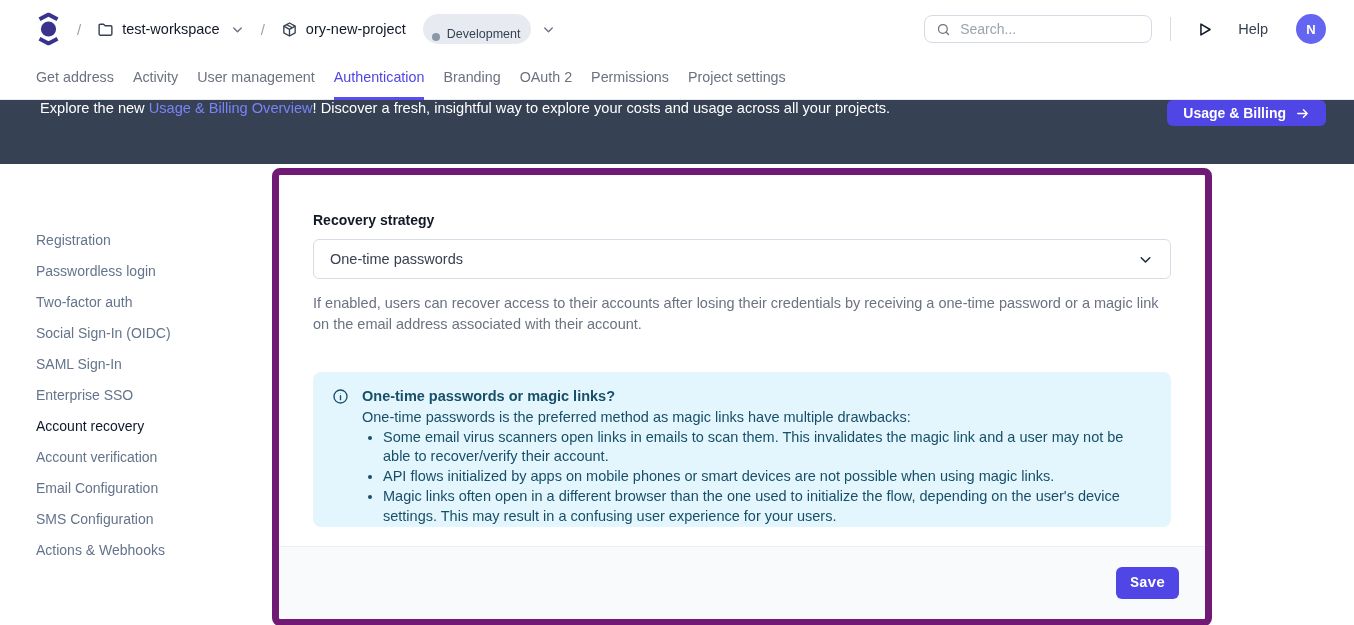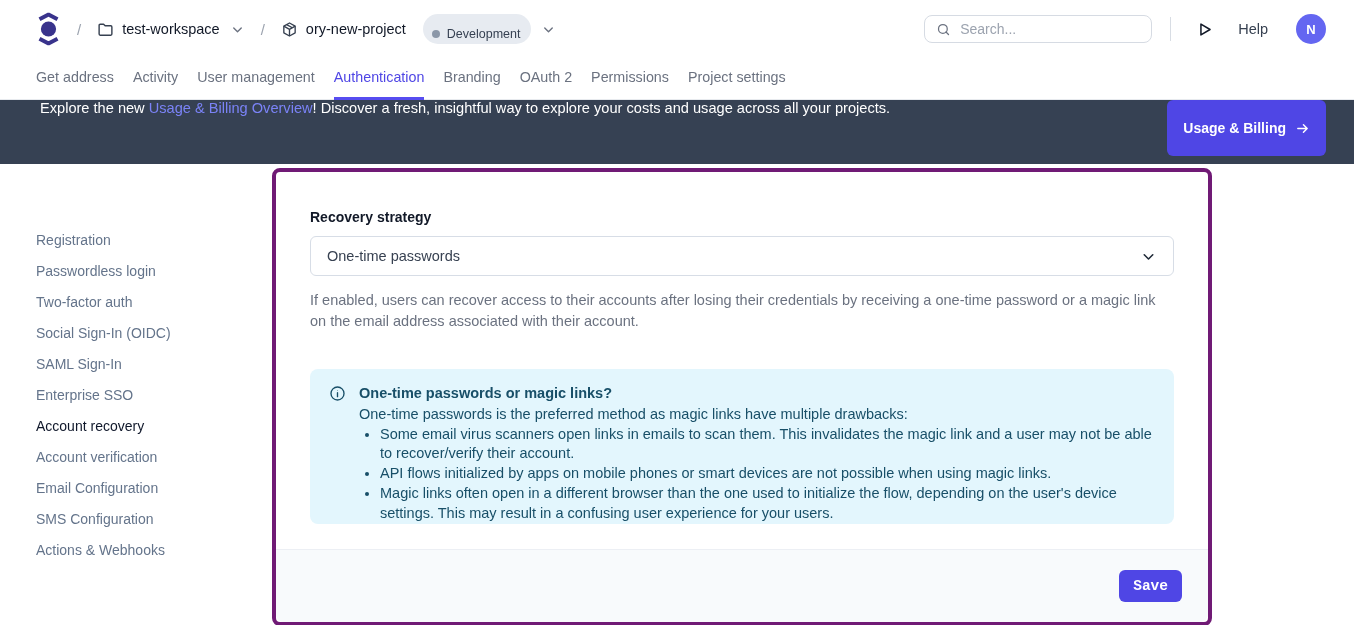--- a/index.html
+++ b/index.html
@@ -22,21 +22,21 @@
   .crumb-sep { color: #9ca3af; font-size: 15px; margin: 0 16px; }
   .logo { width: 25px; height: 34px; display: block; }
   .crumb {
     display: flex; align-items: center; gap: 8px;
     cursor: pointer; background: none; border: none;
     font-family: inherit; font-size: 14.5px; color: #111827; font-weight: 500;
   }
   .crumb .icon16 { width: 17px; height: 17px; color: #374151; }
   .crumb .chev { width: 15px; height: 15px; color: #6b7280; margin-left: 2px; }
   .env-badge {
-    display: inline-flex; align-items: center; gap: 7px;
+    display: inline-flex; align-items: flex-end; gap: 7px;
     background: #e7ebf1; color: #364152;
     border-radius: 999px; padding: 13px 11px 3px 9px;
     font-size: 12.5px; font-weight: 500; margin-left: 9px;
   }
   .env-badge .dot { width: 8px; height: 8px; border-radius: 50%; background: #8b97a8; }
   .header-right { margin-left: auto; display: flex; align-items: center; }
   .search-box {
     display: flex; align-items: center; gap: 9px;
     width: 228px; height: 28px;
     border: 1px solid #d6dbe3; border-radius: 8px;
@@ -86,38 +86,38 @@
     display: flex; align-items: flex-start;
     padding: 0 28px 0 40px;
     color: #ffffff; font-size: 14.6px; font-weight: 500;
   }
   .banner a { color: #7b83f7; text-decoration: none; cursor: pointer; }
   .banner-btn {
     margin-left: auto;
     background: #4f46e5; color: #fff;
     border: none; border-radius: 6px; cursor: pointer;
     font-family: inherit; font-size: 14px; font-weight: 600;
-    padding: 20px 16px;
+    padding: 5px 16px;
     display: flex; align-items: center; gap: 9px;
   }
   .banner-btn svg { width: 15px; height: 15px; }
 
   
   .content { display: flex; align-items: flex-start; padding: 4px 142px 0 0; }
   .sidebar { width: 272px; flex: none; padding: 56px 0 0 36px; }
   .side-item {
     display: block; background: none; border: none; cursor: pointer; text-align: left;
     font-family: inherit; font-size: 14px; color: #64748b;
     padding: 7.5px 0; width: 100%;
   }
   .side-item.active { color: #0f172a; font-weight: 500; }
 
   .card {
     flex: 1;
-    border: 4px solid #701a75;
+    border: 7px solid #701a75;
     border-radius: 8px;
     background: #fff;
     height: 458px;
     display: flex; flex-direction: column;
   }
   .card-body { padding: 37px 34px 0 34px; }
   .field-label { font-size: 14px; font-weight: 600; color: #111827; margin-bottom: 11px; }
   .select {
     height: 40px; border: 1px solid #d7dde6; border-radius: 6px;
     display: flex; align-items: center; justify-content: space-between;

